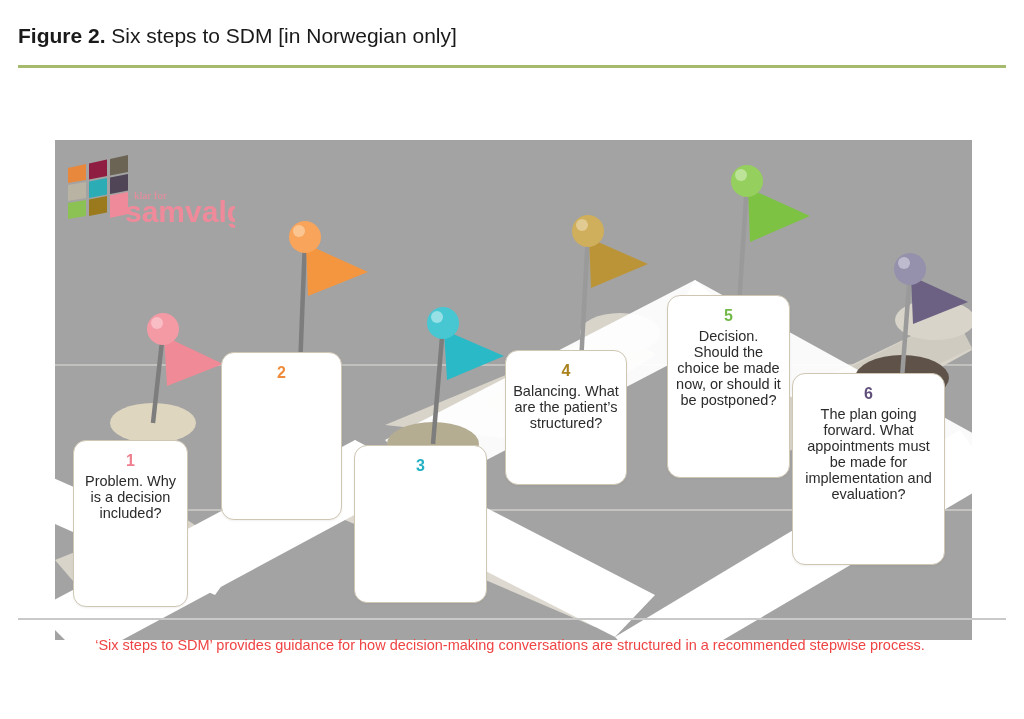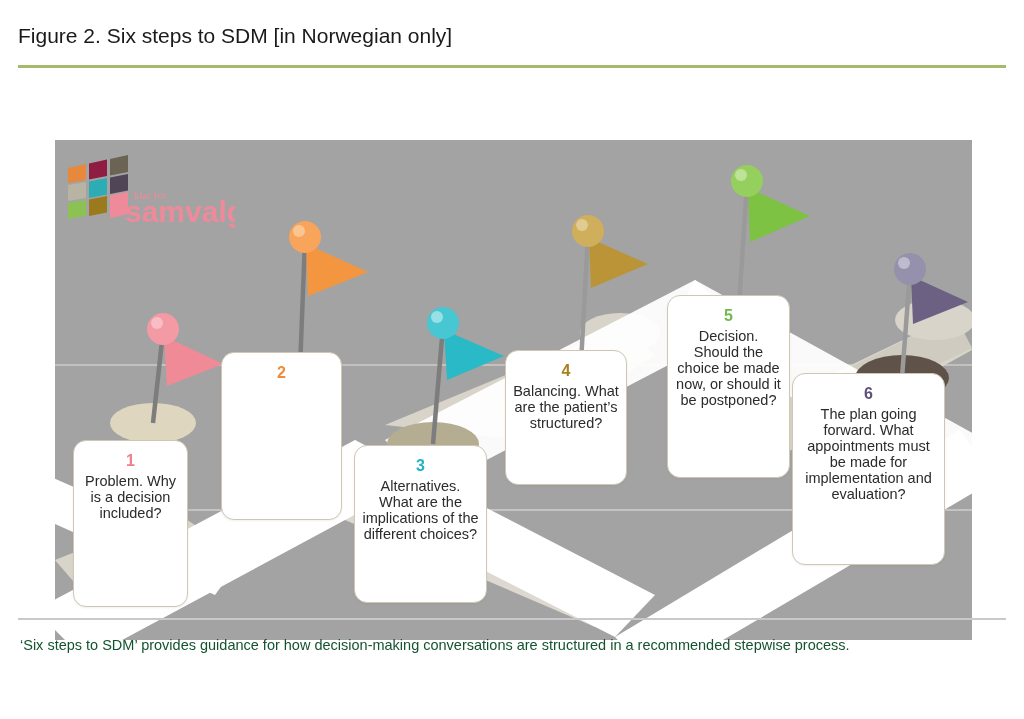--- a/index.html
+++ b/index.html
@@ -20,21 +20,21 @@
   .figure-title {
     position: absolute;
     left: 18px;
     top: 22px;
     font-size: 21px;
     line-height: 28px;
     color: #1a1a1a;
     white-space: nowrap;
   }
   .figure-title .label {
-    font-weight: normal;
+    font-weight: bold;
   }
   .figure-title .caption-text {
     font-weight: normal;
     text-align: right;
   }
   .title-rule {
     position: absolute;
     left: 18px;
     top: 65px;
     width: 988px;
@@ -110,21 +110,22 @@
     height: 2px;
     background: #c9c9c9;
   }
   .caption {
     position: absolute;
     left: 20px;
     top: 634px;
     width: 980px;
     font-size: 14.5px;
     line-height: 23px;
-    color: #14532d;
+    color: #ef4444;
+    text-align: center;
   }
   .caption div { white-space: nowrap; }
 </style>
 </head>
 <body>
 
 <div class="figure-title">
   <span class="label">Figure 2.</span><span class="caption-text"> Six steps to SDM [in Norwegian only]</span>
 </div>
 <div class="title-rule"></div>
@@ -245,21 +246,20 @@
     <div class="step-number" style="color: rgb(239, 127, 142);">1</div>
     <div class="step-text">Problem. Why is a decision included?</div>
   </div>
 
   <div class="step-card" style="left:166px; top:212px; width:121px; height:168px; padding-top:10px;">
     <div class="step-number" style="color: rgb(239, 140, 60);">2</div>
   </div>
 
   <div class="step-card" style="left:299px; top:305px; width:133px; height:158px; padding-top:10px;">
     <div class="step-number" style="color: rgb(35, 178, 196);">3</div>
-    <div class="step-text">Alternatives. What are the implications of the different choices?</div>
   </div>
 
   <div class="step-card" style="left:450px; top:210px; width:122px; height:135px; padding-top:10px;">
     <div class="step-number" style="color: rgb(169, 130, 29);">4</div>
     <div class="step-text">Balancing. What are the patient’s structured?</div>
   </div>
 
   <div class="step-card" style="left:612px; top:155px; width:123px; height:183px; padding-top:10px;">
     <div class="step-number" style="color: rgb(115, 185, 73);">5</div>
     <div class="step-text">Decision. Should the choice be made now, or should it be postponed?</div>

